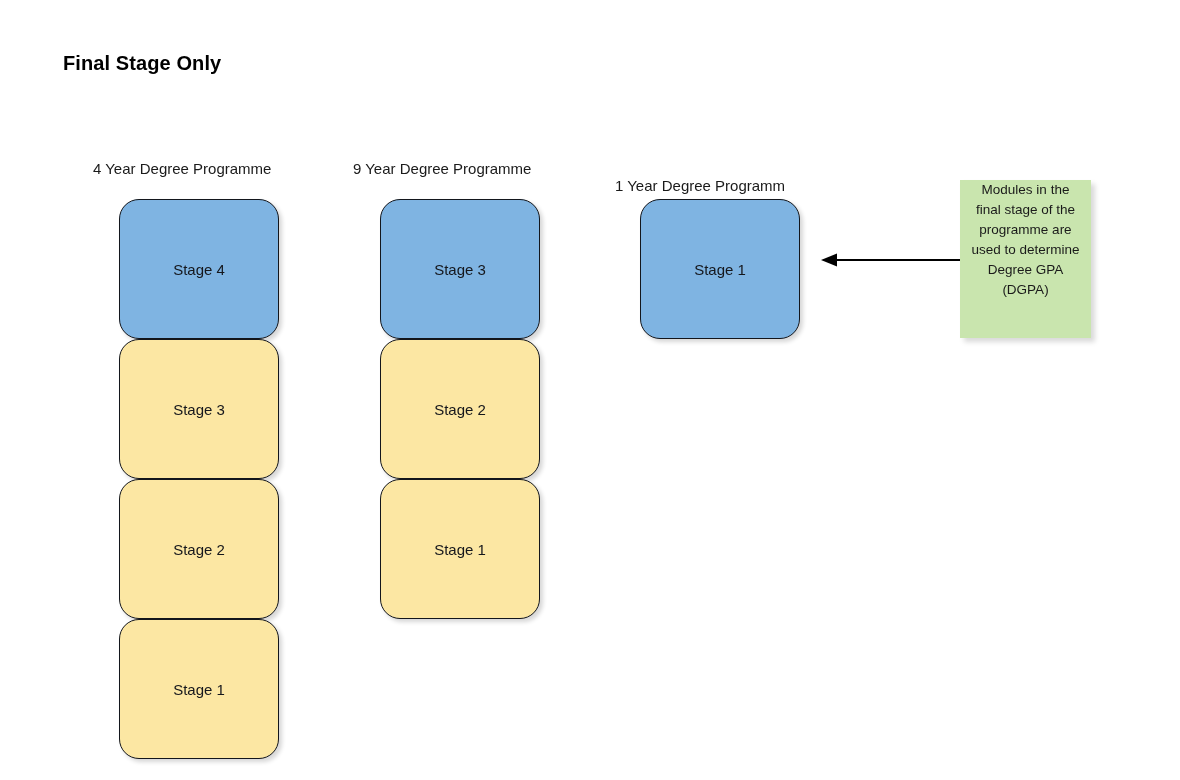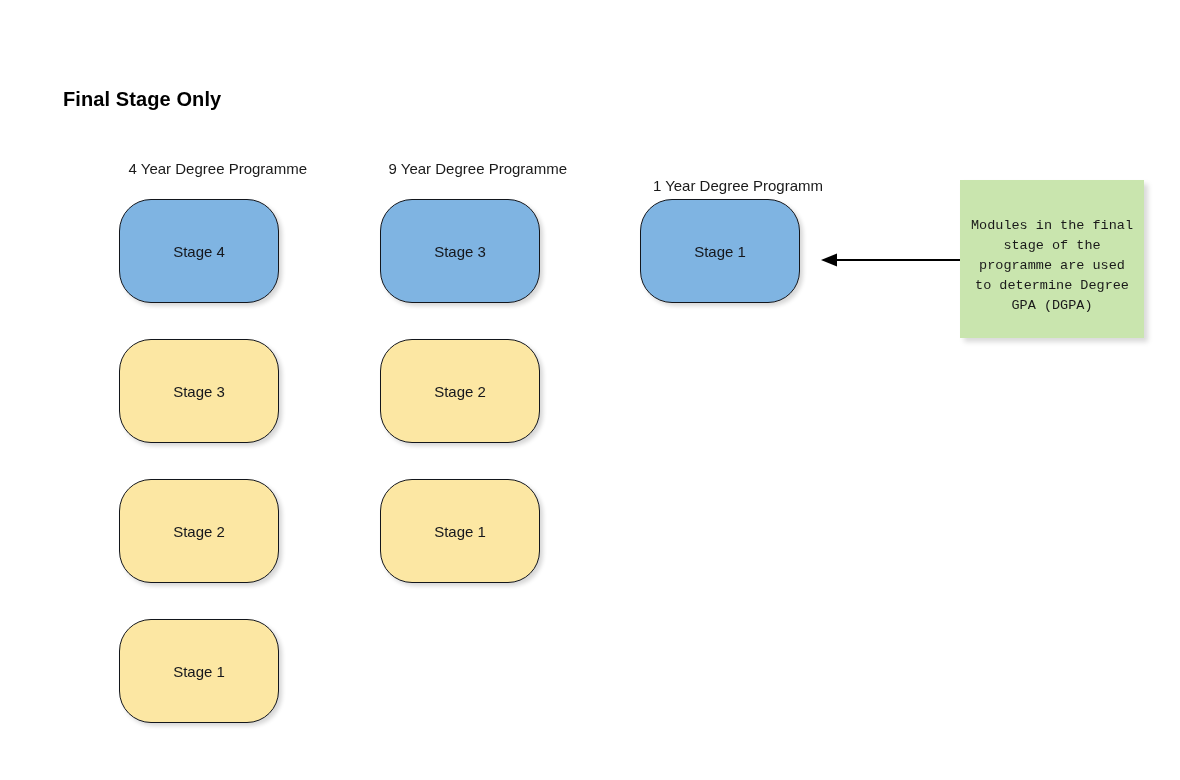--- a/index.html
+++ b/index.html
@@ -18,40 +18,39 @@
 
   #page-title {
     position: absolute;
     left: 63px;
     top: 52px;
     font-size: 20px;
     font-weight: bold;
     letter-spacing: 0.1px;
     color: #000000;
     white-space: nowrap;
-    margin-top: 36px;
   }
 
   .column-header {
     position: absolute;
     font-size: 15px;
     color: #1a1a1a;
     white-space: nowrap;
-    text-align: right;
+    text-align: left;
   }
   .col-header-0 { left: 93px;  top: 160px; width: 214px; }
   .col-header-1 { left: 353px; top: 160px; width: 214px; }
   .col-header-2 { left: 615px; top: 177px; width: 208px; }
 
   .stage-box {
     position: absolute;
     width: 160px;
-    height: 104px;
+    height: 140px;
     border: 1.6px solid #13161c;
-    border-radius: 32px;
+    border-radius: 20px;
     box-sizing: border-box;
     display: flex;
     align-items: center;
     justify-content: center;
     font-size: 15px;
     color: #15171c;
     box-shadow: 3px 3px 4px rgba(0,0,0,0.16);
   }
   .stage-box.blue   { background: #7fb4e2; }
   .stage-box.yellow { background: #fce7a3; }
@@ -64,31 +63,30 @@
   
   .row0 { top: 199px; }
   .row1 { top: 339px; }
   .row2 { top: 479px; }
   .row3 { top: 619px; }
 
   #note-box {
     position: absolute;
     left: 960px;
     top: 180px;
-    width: 184px;
+    width: 131px;
     height: 158px;
     background: #c9e5ae;
     box-sizing: border-box;
-    padding: 36px 8px 8px 8px;
+    padding: 0 8px 8px 8px;
     font-size: 13.5px;
     line-height: 20px;
     text-align: center;
     color: #1a1a1a;
     box-shadow: 4px 4px 5px rgba(0,0,0,0.15);
-    font-family: Liberation Mono, monospace;
   }
 
   #arrow-connector {
     position: absolute;
     left: 815px;
     top: 245px;
     width: 150px;
     height: 30px;
     overflow: visible;
   }

